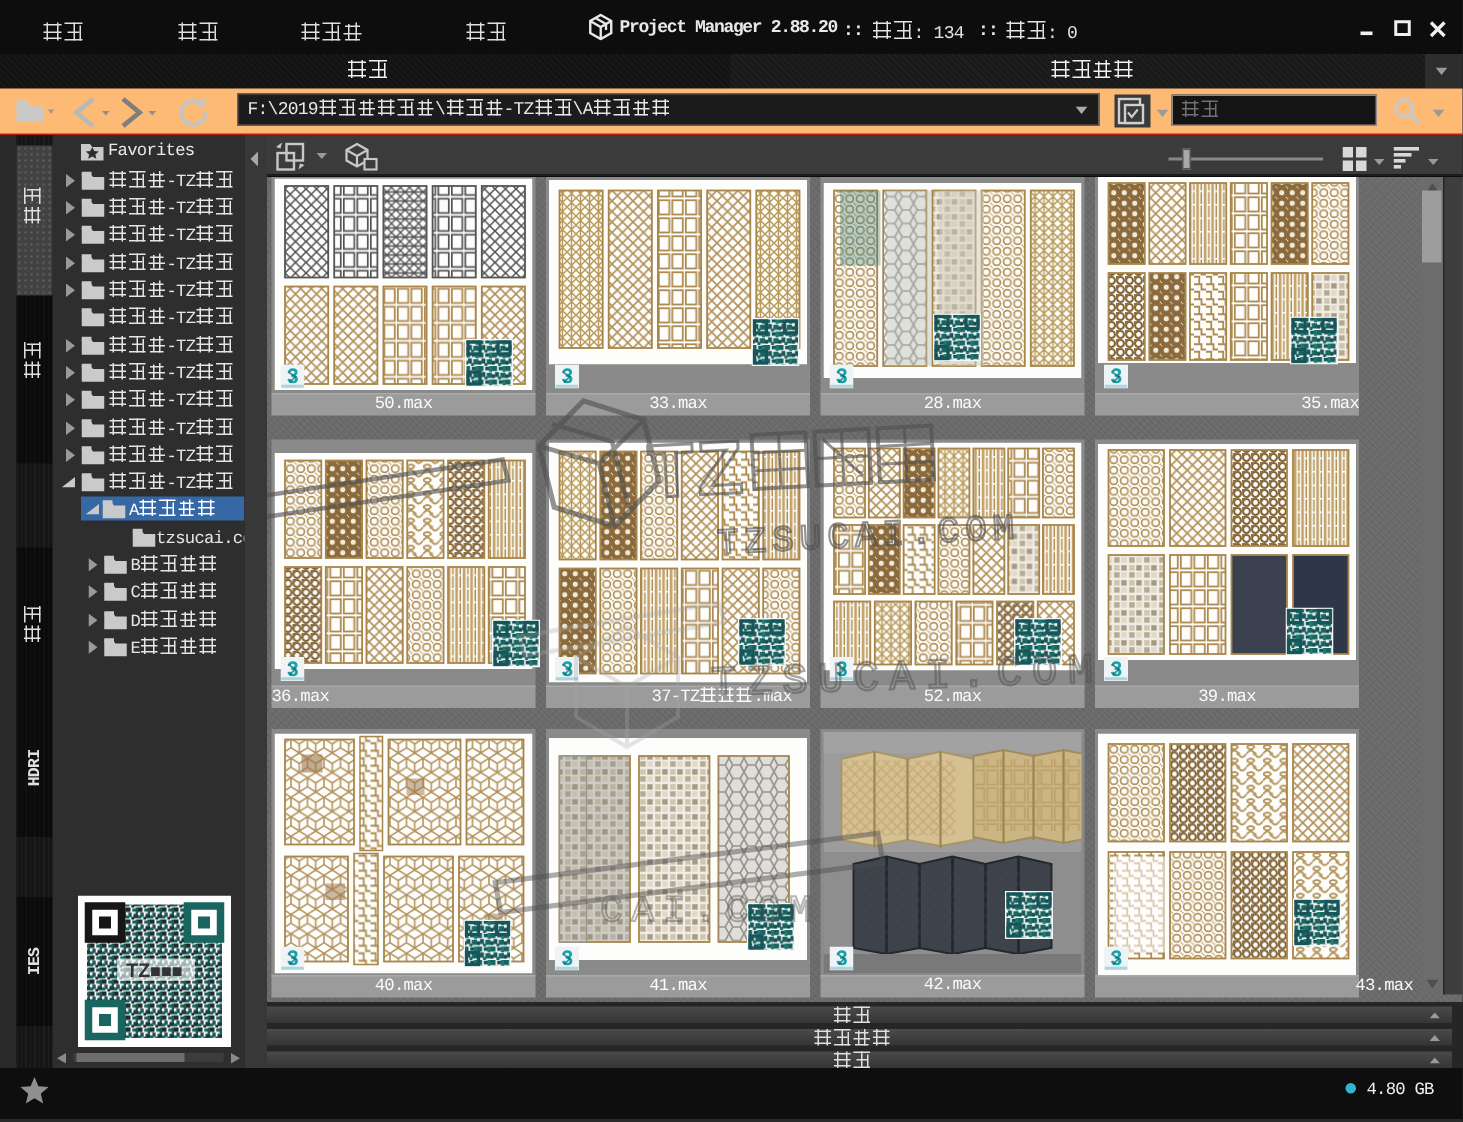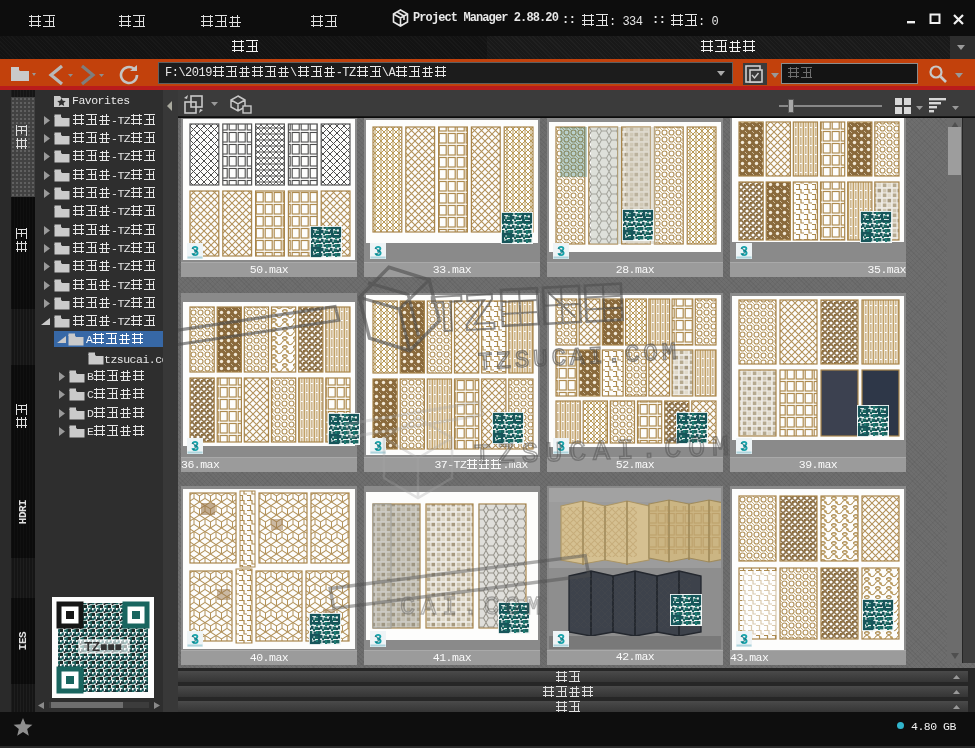--- a/index.html
+++ b/index.html
@@ -110,42 +110,42 @@
 <div class="abs" style="left:0;top:0;width:975px;height:36px;background:#0d0d0d">
 <div class="abs" style="left:28px;top:15px;color:#dfdfdf"><i class="cn a big"></i><i class="cn b big"></i></div>
 <div class="abs" style="left:118px;top:15px;color:#dfdfdf"><i class="cn a big"></i><i class="cn b big"></i></div>
 <div class="abs" style="left:200px;top:15px;color:#dfdfdf"><i class="cn a big"></i><i class="cn b big"></i><i class="cn c big"></i></div>
 <div class="abs" style="left:310px;top:15px;color:#dfdfdf"><i class="cn a big"></i><i class="cn b big"></i></div>
 <svg class="abs" style="left:392px;top:9px" width="17" height="18" viewBox="0 0 17 18">
 <path d="M8.5 1L15.5 5V13L8.5 17L1.5 13V5Z M1.5 5L8.5 9L15.5 5 M8.5 9V17 M5 3L12 7M12 7V11" fill="none" stroke="#e8e8e8" stroke-width="1.6"></path>
     </svg>
 <div class="abs mono" style="left:413px;top:11px;font-size:12px;font-weight:bold;color:#e8e8e8;letter-spacing:-0.9px">Project Manager 2.88.20</div>
 <div class="abs mono" style="left:562px;top:13px;font-size:12px;font-weight:bold;color:#e8e8e8">::</div>
-<div class="abs" style="left:581px;top:14px;color:#e4e4e4"><i class="cn a big"></i><i class="cn b big"></i><span class="mono">: 334</span></div>
+<div class="abs" style="left:581px;top:14px;color:#e4e4e4"><i class="cn a big"></i><i class="cn b big"></i><span class="mono">: 134</span></div>
 <div class="abs mono" style="left:652px;top:13px;font-size:12px;font-weight:bold;color:#e8e8e8">::</div>
 <div class="abs" style="left:670px;top:14px;color:#e4e4e4"><i class="cn a big"></i><i class="cn b big"></i><span class="mono">: 0</span></div>
 <svg class="abs" style="left:905px;top:12px" width="62" height="14" viewBox="0 0 62 14">
 <rect x="2" y="9" width="8" height="2.4" fill="#f0f0f0"></rect>
 <rect x="25.5" y="2.5" width="9" height="8.5" fill="none" stroke="#f0f0f0" stroke-width="2"></rect>
 <path d="M49 3L58 12M58 3L49 12" stroke="#f0f0f0" stroke-width="2.2"></path>
     </svg>
 </div>
 <div class="abs" style="left:0;top:36px;width:975px;height:23px;background:#1e1e1e">
 <div class="abs" style="left:0;top:0;width:487px;height:23px;background:#131313;
  background-image:repeating-linear-gradient(45deg,rgba(255,255,255,.025) 0 1px,transparent 1px 3px)"></div>
 <div class="abs" style="left:487px;top:0;width:463px;height:23px;background:#191919;
  background-image:repeating-linear-gradient(45deg,rgba(255,255,255,.03) 0 1px,transparent 1px 3px)"></div>
 <div class="abs" style="left:950px;top:0;width:25px;height:23px;background:#2d2d2d"></div>
 <svg class="abs" style="left:957px;top:9px" width="9" height="6">
       <path d="M0 0h8l-4 5z" fill="#9a9a9a"></path>
     </svg>
 </div>
 <div class="abs" style="left:231px;top:40px;color:#f2f2f2"><i class="cn a big"></i><i class="cn b big"></i></div>
 <div class="abs" style="left:700px;top:40px;color:#f2f2f2"><i class="cn a big"></i><i class="cn b big"></i><i class="cn c big"></i><i class="cn a big"></i></div>
-<div class="abs" style="left:0;top:59px;width:975px;height:31px;background:#c2410c;border-bottom:4px solid #b91c1c">
+<div class="abs" style="left:0;top:59px;width:975px;height:31px;background:#fdba74;border-bottom:1px solid #b91c1c">
 <svg class="abs" style="left:10px;top:7px" width="26" height="17" viewBox="0 0 26 17">
 <path d="M1 3h7l2 2h9v10H1z" fill="#c9c9c9"></path>
       <rect x="1" y="1" width="8" height="3" fill="#c9c9c9"></rect>
 <path d="M22 7h4l-2 3z" fill="#999"></path>
     </svg>
 <svg class="abs" style="left:46px;top:5px" width="70" height="22" viewBox="0 0 70 22">
 <path d="M16 2L5 11L16 20" fill="none" stroke="#b8b8b8" stroke-width="3.2"></path>
 <path d="M22 10h5l-2.5 3z" fill="#8f8f8f"></path>
 <path d="M36 2L47 11L36 20" fill="none" stroke="#7e7e7e" stroke-width="3.2"></path>
 <path d="M53 10h5l-2.5 3z" fill="#8f8f8f"></path>
@@ -736,21 +736,21 @@
     <rect x="2" y="22" width="8" height="8" fill="none" stroke="#17555a" stroke-width="2.2"></rect>
   </svg>
 <svg class="abs" style="left:553px;top:631px" width="16" height="16" viewBox="0 0 16 16">
     <rect width="16" height="16" fill="#eef4f6"></rect>
     <text x="8.2" y="12.6" text-anchor="middle" font-family="Liberation Sans" font-weight="bold" font-size="14" fill="#17a3ab">3</text>
     <path d="M5 5l5 3l-4 4" fill="none" stroke="#0e6b74" stroke-width="1.2" opacity=".7"></path>
     <rect x="0.5" y="13.5" width="15" height="2" fill="rgba(110,180,195,.5)"></rect>
   </svg>
 <div class="abs" style="left:730px;top:486px;width:176px;height:164px;background:#8a8a8a"></div>
 <div class="abs" style="left:730px;top:650px;width:176px;height:15px;background:#9b9b9b;border-top:1px solid #a9a9a9"></div>
-<div class="abs mono" style="left:730px;top:651px;width:212px;text-align:left;color:#fafafa;font-size:11.5px;white-space:nowrap">43.max</div>
+<div class="abs mono" style="left:730px;top:651px;width:212px;text-align:right;color:#fafafa;font-size:11.5px;white-space:nowrap">43.max</div>
 <svg class="abs" style="left:732px;top:489px" width="172" height="161" viewBox="0 0 172 161">
     <rect width="172" height="161" fill="#fdfdfc"></rect>
     <rect x="7.0" y="7" width="37.0" height="65" fill="url(#pOrnT)" stroke="#a8854b" stroke-width="1.2"></rect>
     <rect x="48.0" y="7" width="37.0" height="65" fill="url(#pOrnB)" stroke="#a8854b" stroke-width="1.2"></rect>
     <rect x="89.0" y="7" width="37.0" height="65" fill="url(#pLeaf)" stroke="#a8854b" stroke-width="1.2"></rect>
     <rect x="130.0" y="7" width="37.0" height="65" fill="url(#pLatT)" stroke="#a8854b" stroke-width="1.2"></rect>
     <rect x="7.0" y="79" width="37.0" height="71" fill="url(#pZig)" stroke="#a8854b" stroke-width="1.2"></rect>
     <rect x="48.0" y="79" width="37.0" height="71" fill="url(#pOrnT)" stroke="#a8854b" stroke-width="1.2"></rect>
     <rect x="89.0" y="79" width="37.0" height="71" fill="url(#pOrnB)" stroke="#a8854b" stroke-width="1.2"></rect>
     <rect x="130.0" y="79" width="37.0" height="71" fill="url(#pLeaf)" stroke="#a8854b" stroke-width="1.2"></rect>

